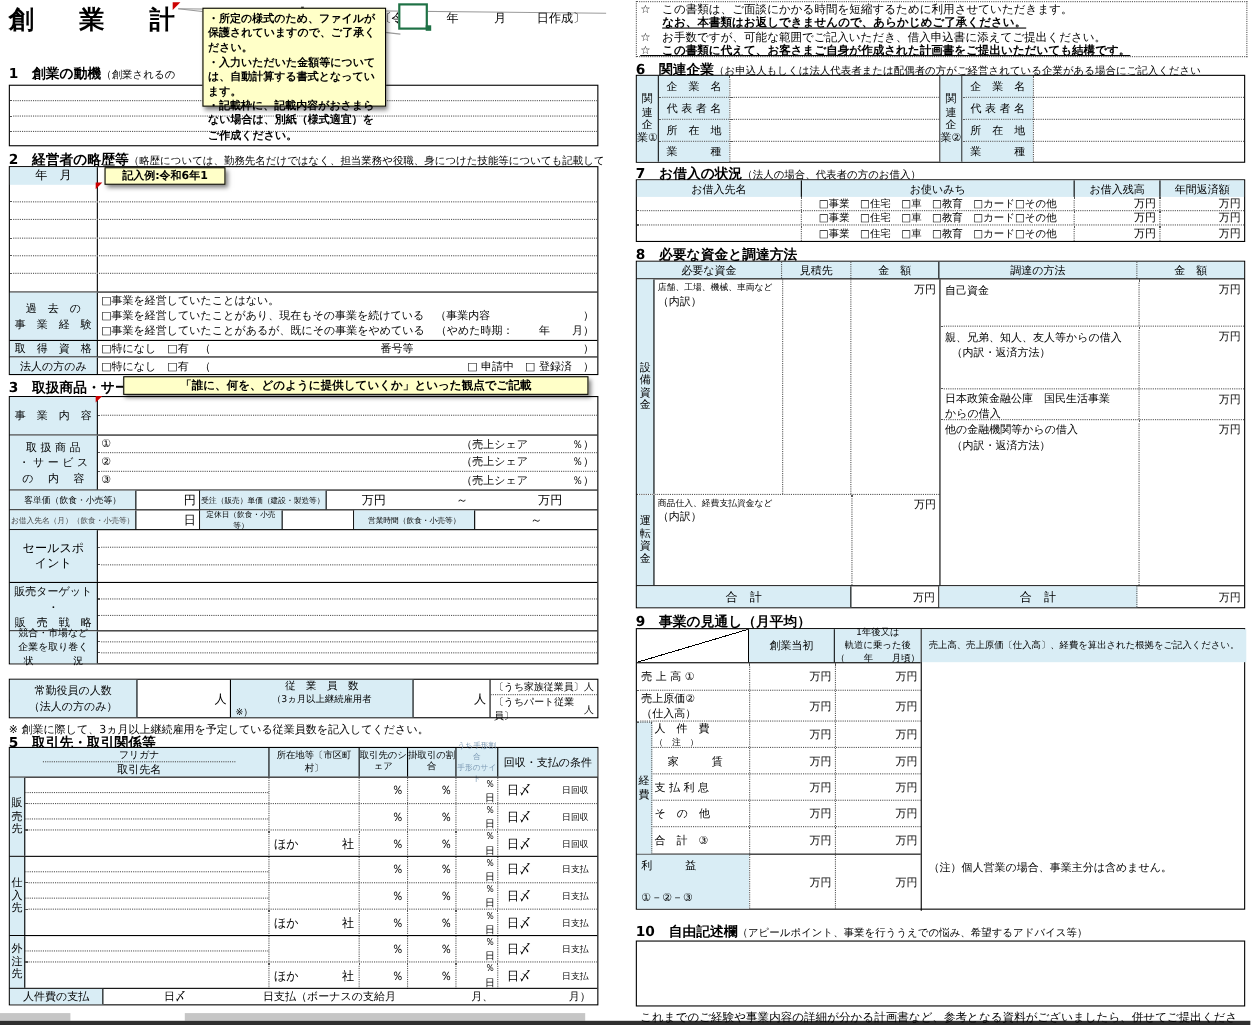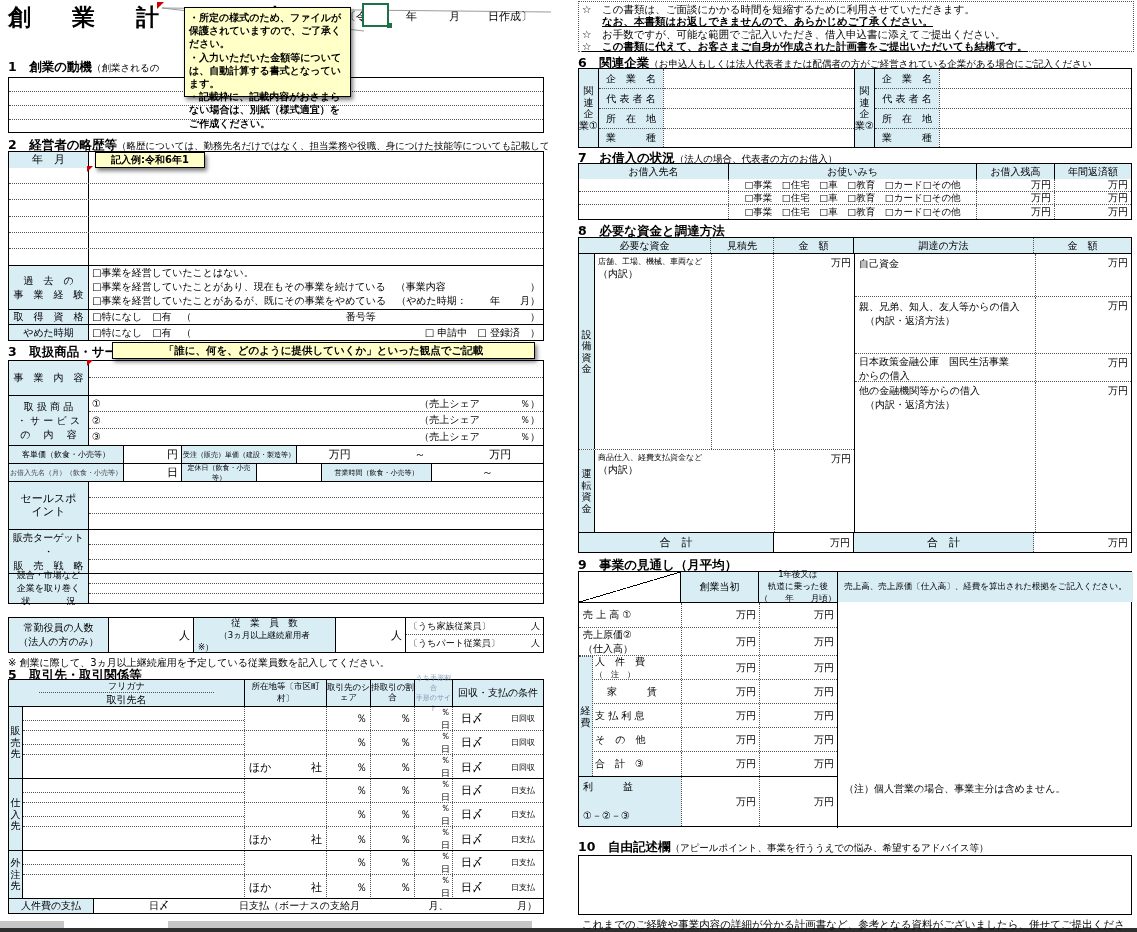--- a/index.html
+++ b/index.html
@@ -119,21 +119,21 @@
     </div>
     <div class="f st" style="height:15px">
       <div class="hd sr cc f10" style="width:80px">取　得　資　格</div>
       <div class="f f10" style="flex:1;padding:0 3px;align-items:center">
         <span>□特になし　□有　（</span>
         <span style="margin-left:auto">番号等</span>
         <span style="margin-left:auto">）</span>
       </div>
     </div>
     <div class="f st" style="height:16px">
-      <div class="hd sr cc f10" style="width:80px">やめた時期</div>
+      <div class="hd sr cc f10" style="width:80px">法人の方のみ</div>
       <div class="f f10" style="flex:1;padding:0 3px;align-items:center">
         <span>□特になし　□有　（</span>
         <span style="margin-left:auto">□ 申請中　□ 登録済　）</span>
       </div>
     </div>
   </div>
   <div class="a tri" style="left:87px;top:166px;border-top-width:6px;border-right-width:6px"></div>
   <div class="a tip cc" style="left:95px;top:152px;width:110px;height:16px;font-size:10px">記入例:令和6年1</div>
 
   <div class="a sec" style="left:8px;top:344px">
@@ -226,28 +226,28 @@
           <div class="db" style="height:10px"></div>
           <div style="flex:1"></div>
         </div>
     </div>
   </div>
 
   <div class="a sec" style="left:8px;top:628px">
     <span>4</span>　<span>従業員</span>
   </div>
   <div class="a bx f" style="left:8px;top:617px;width:536px;height:36px">
-    <div class="hd sr cc fc f10" style="width:100px">
+    <div class="hd sr cc fc f10" style="width:116px">
       <span>常勤役員の人数</span>
         <span>（法人の方のみ）</span>
     </div>
     <div class="sr vr" style="width:85px">
         <span>人</span>
       </div>
-    <div class="hd sr cc fc" style="width:142px">
+    <div class="hd sr cc fc" style="width:166px">
       <span class="f95">従　業　員　数</span>
         <span class="f85">（3ヵ月以上継続雇用者</span>
         <span class="f85" style="align-self:flex-start;padding-left:4px">※）</span>
     </div>
     <div class="sr vr" style="width:70px">
         <span>人</span>
       </div>
     <div class="fc" style="flex:1">
       <div class="f db f9" style="height:17px;justify-content:space-between;align-items:center;padding:0 3px">
           <span>〔うち家族従業員〕</span>

